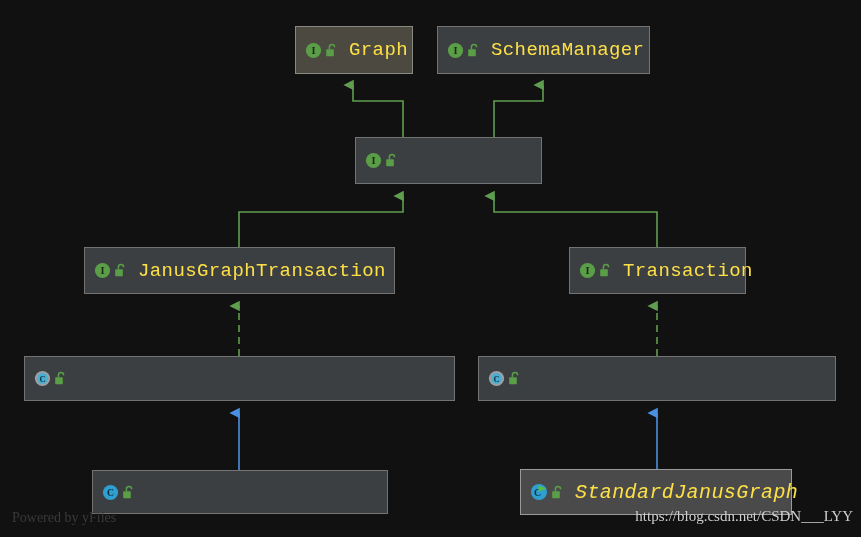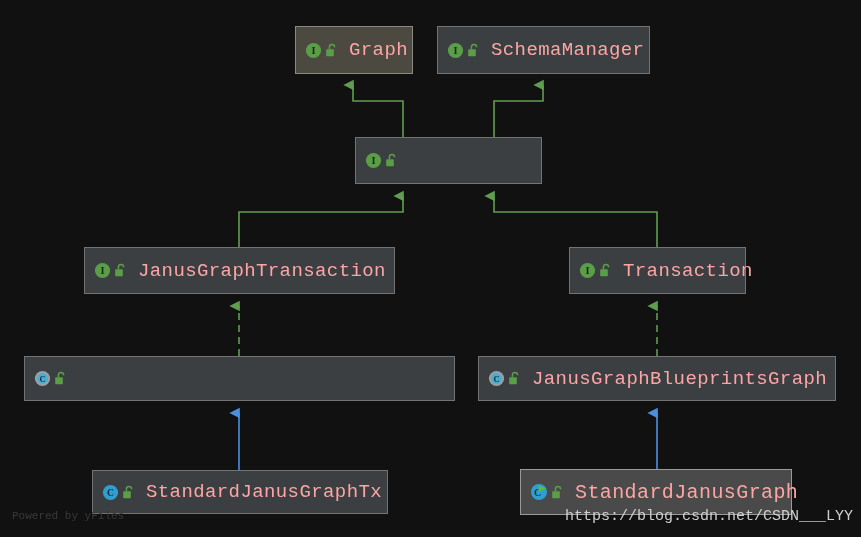--- a/index.html
+++ b/index.html
@@ -40,49 +40,50 @@
     border-color: #8a8a82;
   }
   .node.selected {
     background: #4a4a4a;
     border-color: #9a9a9a;
   }
   .node-label {
     font-family: "Liberation Mono", "DejaVu Sans Mono", monospace;
     font-size: 19px;
     letter-spacing: 0.4px;
-    color: #fca5a5;
+    color: #fde047;
     margin-left: 11px;
   }
   .node.selected .node-label {
     font-size: 20px;
+    font-style: italic;
   }
   .icons {
     display: flex;
     align-items: center;
     flex: 0 0 auto;
   }
   .type-icon { display: block; }
   .lock-icon { display: block; margin-left: 3px; }
 
   
   .watermark {
     position: absolute;
-    font-family: Liberation Mono, monospace;
+    font-family: Liberation Serif, serif;
     color: #3a3a3a;
-    font-size: 11px;
+    font-size: 14px;
     user-select: none;
   }
   #wm-yfiles { left: 12px; top: 510px; }
   #wm-url {
     right: 8px;
     top: 508px;
     color: #cfcfcf;
     font-size: 15px;
-    font-family: Liberation Mono, monospace;
+    font-family: Liberation Serif, serif;
   }
 </style>
 </head>
 <body>
 
 <div id="canvas">
 
   <svg id="edges" viewBox="0 0 861 537" width="861" height="537">
     <defs>
       <marker id="arrow-green" markerWidth="12" markerHeight="12" refX="5.2" refY="9.6" orient="auto" markerUnits="userSpaceOnUse">
@@ -201,35 +202,33 @@
       <svg class="type-icon" width="17" height="17" viewBox="0 0 17 17">
         <circle cx="8.5" cy="8.5" r="7.6" fill="#9aa0a6"></circle>
         <circle cx="8.5" cy="8.5" r="5.4" fill="#4aaed0"></circle>
         <text x="8.5" y="12.1" text-anchor="middle" font-family="Liberation Serif, serif" font-size="8.6" font-weight="bold" fill="#10323d">C</text>
       </svg>
       <svg class="lock-icon" width="13" height="15" viewBox="0 0 13 15">
         <path d="M4.4,6.3 V4.2 a2.6,2.6 0 0 1 5.2,0" fill="none" stroke="#5a9e48" stroke-width="1.5"></path>
         <rect x="1.2" y="6.3" width="7.6" height="7" rx="0.7" fill="#5a9e48"></rect>
       </svg>
     </span>
-    <span class="node-label">JanusGraphBlueprintsGraph</span>
   </div>
 
   <div class="node" style="left:92px; top:470px; width:296px; height:44px;">
     <span class="icons">
       <svg class="type-icon" width="17" height="17" viewBox="0 0 17 17">
         <circle cx="8.5" cy="8.5" r="7.6" fill="#2e9fd0"></circle>
         <text x="8.5" y="12.2" text-anchor="middle" font-family="Liberation Serif, serif" font-size="9.6" font-weight="bold" fill="#0d2d3a">C</text>
       </svg>
       <svg class="lock-icon" width="13" height="15" viewBox="0 0 13 15">
         <path d="M4.4,6.3 V4.2 a2.6,2.6 0 0 1 5.2,0" fill="none" stroke="#5a9e48" stroke-width="1.5"></path>
         <rect x="1.2" y="6.3" width="7.6" height="7" rx="0.7" fill="#5a9e48"></rect>
       </svg>
     </span>
-    <span class="node-label">StandardJanusGraphTx</span>
   </div>
 
   <div class="node selected" style="left:520px; top:469px; width:272px; height:46px;">
     <span class="icons">
       <svg class="type-icon" width="18" height="18" viewBox="0 0 18 18">
         <circle cx="9" cy="9" r="8" fill="#2e9fd0"></circle>
         <text x="7.6" y="12.6" text-anchor="middle" font-family="Liberation Serif, serif" font-size="9.8" font-weight="bold" fill="#0d2d3a">C</text>
         <path d="M8.6,2.4 L16.2,5.6 L8.6,8.8 Z" fill="#5abf3c"></path>
       </svg>
       <svg class="lock-icon" width="13" height="15" viewBox="0 0 13 15">

